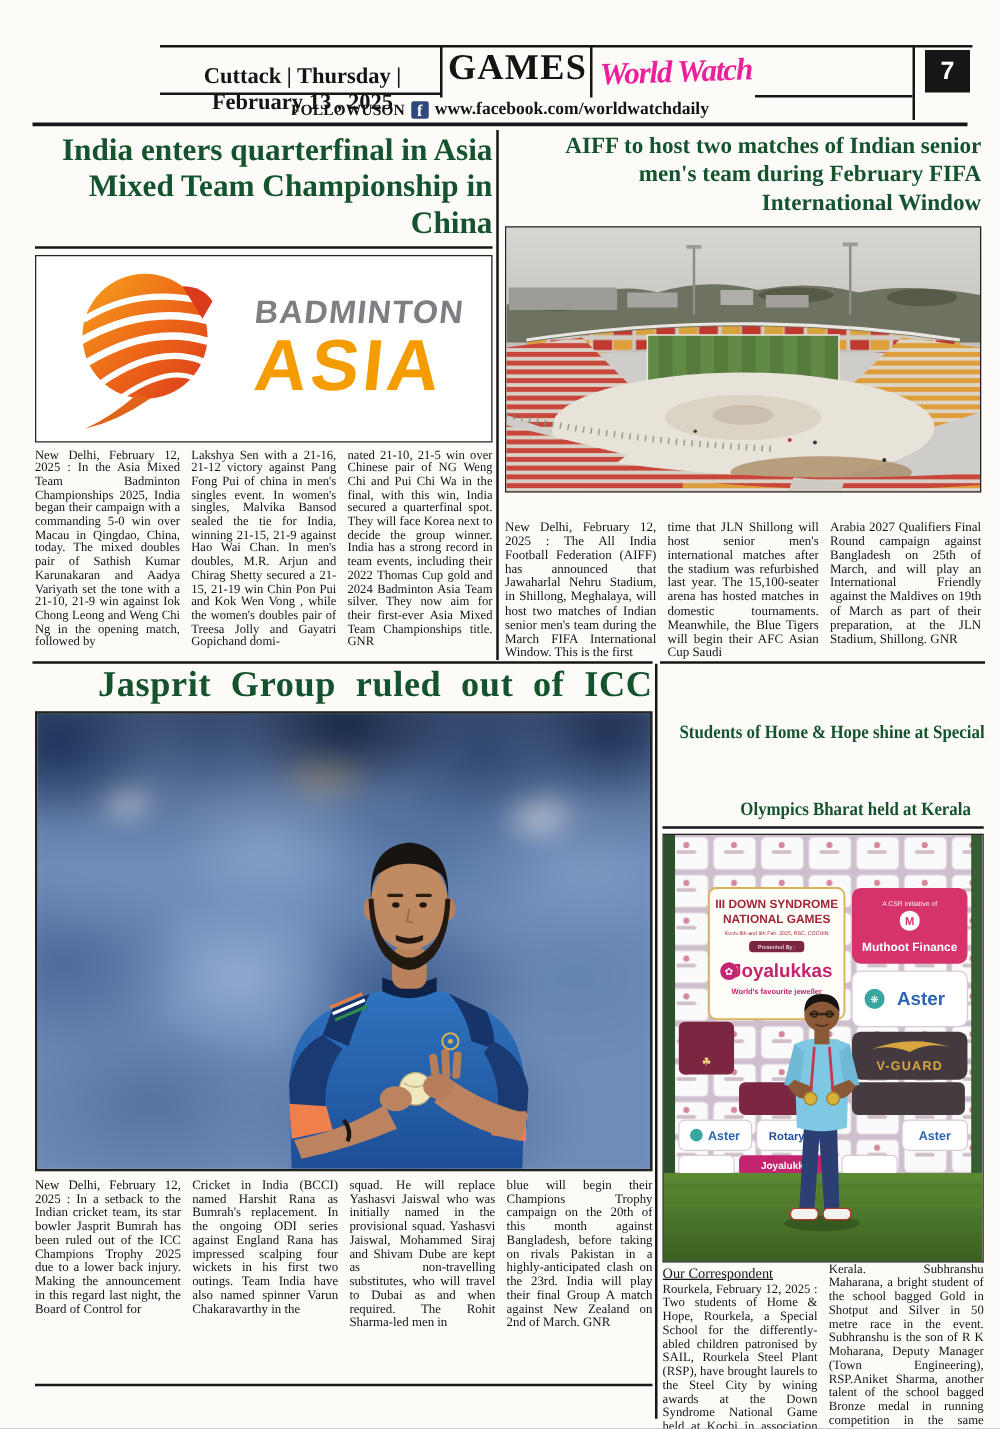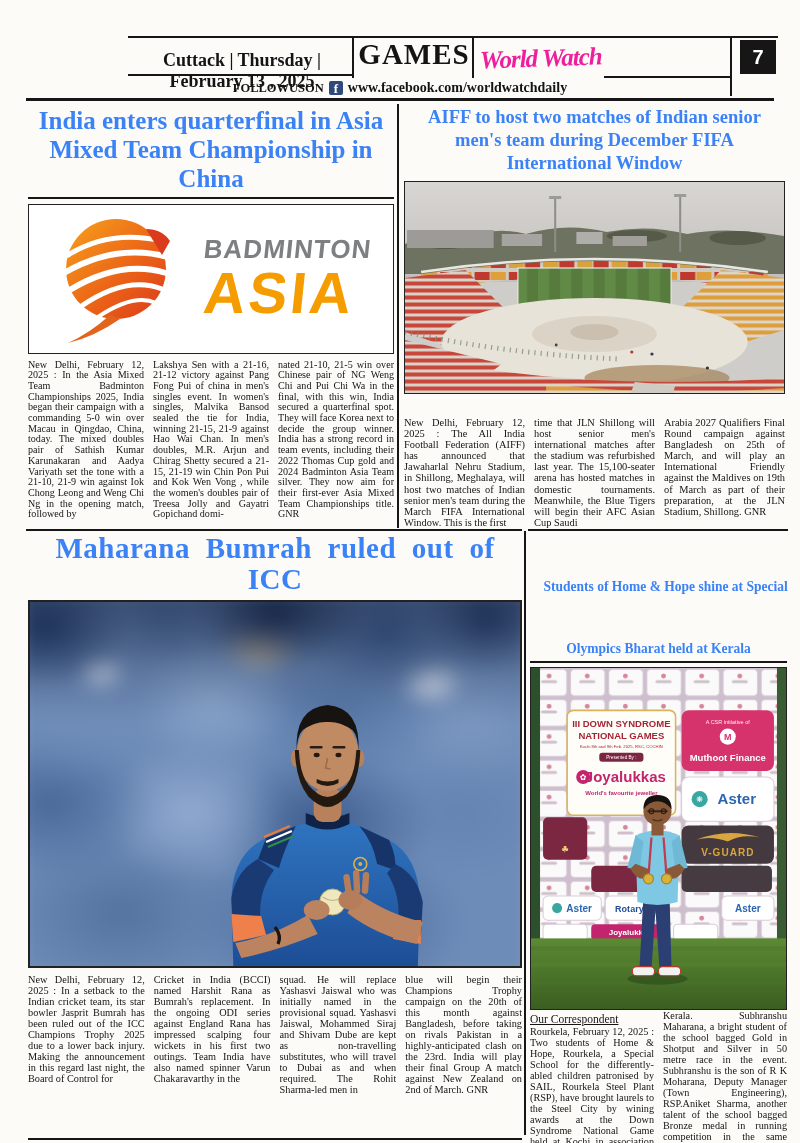--- a/index.html
+++ b/index.html
@@ -26,21 +26,21 @@
   .fbicon{display:inline-flex;width:14px;height:14px;background:#30497c;color:#fff;border-radius:2px;
           align-items:flex-end;justify-content:center;font-family:"Liberation Serif",serif;
           font-weight:bold;font-size:13px;line-height:13px;}
   .m-thick{top:98px;left:26px;width:748px;height:3px;}
   
   .vdiv-top{top:104px;left:397px;width:2px;height:424px;}
   .hdiv-left{top:529px;left:26px;width:496px;height:1.5px;}
   .hdiv-right{top:529px;left:528px;width:260px;height:1.5px;}
   .vdiv-bot{top:531px;left:524px;width:2px;height:604px;}
   
-  .headline{font-weight:bold;text-align:center;color:#3b82f6;}
+  .headline{font-weight:bold;text-align:right;color:#14532d;}
   .cols{display:flex;gap:9px;}
   .col{flex:1;text-align:justify;overflow:hidden;}
   .tl{left:28px;top:106px;width:366px;}
   .tl .headline{font-size:25px;line-height:29px;}
   .tl-rule{margin:4px 0 0;height:1.5px;background:#161616;}
   .logo-frame{margin-top:5px;height:148px;border:1.5px solid #222;background:#fff;}
   .tl .cols{margin-top:6px;height:212px;}
   .tl .col{font-size:10.1px;line-height:10.7px;}
   .tr{left:404px;top:106px;width:381px;}
   .tr .headline{font-size:18.5px;line-height:23px;}
@@ -156,21 +156,21 @@
       </div>
     </div>
     <div class="cols">
       <div class="col">New Delhi, February 12, 2025 :  In the Asia Mixed Team Badminton Championships 2025, India began their campaign with a commanding 5-0 win over Macau in Qingdao, China, today. The mixed doubles pair of Sathish Kumar Karunakaran and Aadya Variyath set the tone with a 21-10, 21-9 win against Iok Chong Leong and Weng Chi Ng in the opening match, followed by</div>
       <div class="col">Lakshya Sen with a 21-16, 21-12 victory against Pang Fong Pui  of china in men's singles event. In women's singles, Malvika Bansod sealed the tie for India, winning 21-15, 21-9 against Hao Wai Chan. In men's doubles, M.R. Arjun and Chirag Shetty secured a 21-15, 21-19 win Chin Pon Pui and Kok Wen Vong , while the women's doubles pair of Treesa Jolly and Gayatri Gopichand domi-</div>
       <div class="col">nated 21-10, 21-5 win over Chinese pair of NG Weng Chi and Pui Chi Wa in the final, with this win, India secured a quarterfinal spot. They will face Korea next to decide the group winner. India has a strong record in team events, including their 2022 Thomas Cup gold and 2024 Badminton Asia Team silver. They now aim for their first-ever Asia Mixed Team Championships title. GNR</div>
     </div>
   </div>
 
   <div class="abs tr">
-    <div class="headline">AIFF to host two matches of Indian senior men's team during December FIFA International Window</div>
+    <div class="headline">AIFF to host two matches of Indian senior men's team during February FIFA International Window</div>
     <div class="photo-frame">
       <svg class="player-svg" viewBox="0 0 376 211" preserveAspectRatio="none">
         <defs>
           <linearGradient id="sky" x1="0" y1="0" x2="0" y2="1">
             <stop offset="0" stop-color="#d8d6d3"></stop>
               <stop offset="1" stop-color="#c2bfba"></stop>
           </linearGradient>
           <pattern id="blocks" width="34" height="22" patternUnits="userSpaceOnUse">
             <rect width="34" height="22" fill="#cfcac2"></rect>
             <rect x="1" y="2" width="15" height="8" fill="#c0392e"></rect>
@@ -227,21 +227,21 @@
       </svg>
     </div>
     <div class="cols">
       <div class="col">New Delhi, February 12, 2025 : The All India Football Federation (AIFF) has announced that Jawaharlal Nehru Stadium, in Shillong, Meghalaya, will host two matches of Indian senior men's team during the March FIFA International Window.  This is the first</div>
       <div class="col">time that JLN Shillong will host senior men's international matches after the stadium was refurbished last year. The 15,100-seater arena has hosted matches in domestic tournaments. Meanwhile, the Blue Tigers will begin their AFC Asian Cup Saudi</div>
       <div class="col">Arabia 2027 Qualifiers Final Round campaign against Bangladesh on 25th of March, and will play an International Friendly against the Maldives on 19th of March as part of their preparation, at the JLN Stadium, Shillong. GNR</div>
     </div>
   </div>
 
   <div class="abs bl">
-    <div class="headline">Maharana Bumrah ruled out of ICC</div>
+    <div class="headline">Jasprit Group ruled out of ICC</div>
     <div class="photo-frame">
       <div class="crowd"></div>
       <svg class="player-svg" viewBox="0 0 494 364" preserveAspectRatio="none">
         <defs>
           <linearGradient id="gj" x1="0" y1="0" x2="0" y2="1">
             <stop offset="0" stop-color="#2f74c0"></stop>
               <stop offset="1" stop-color="#1d4e96"></stop>
           </linearGradient>
         </defs>
 

